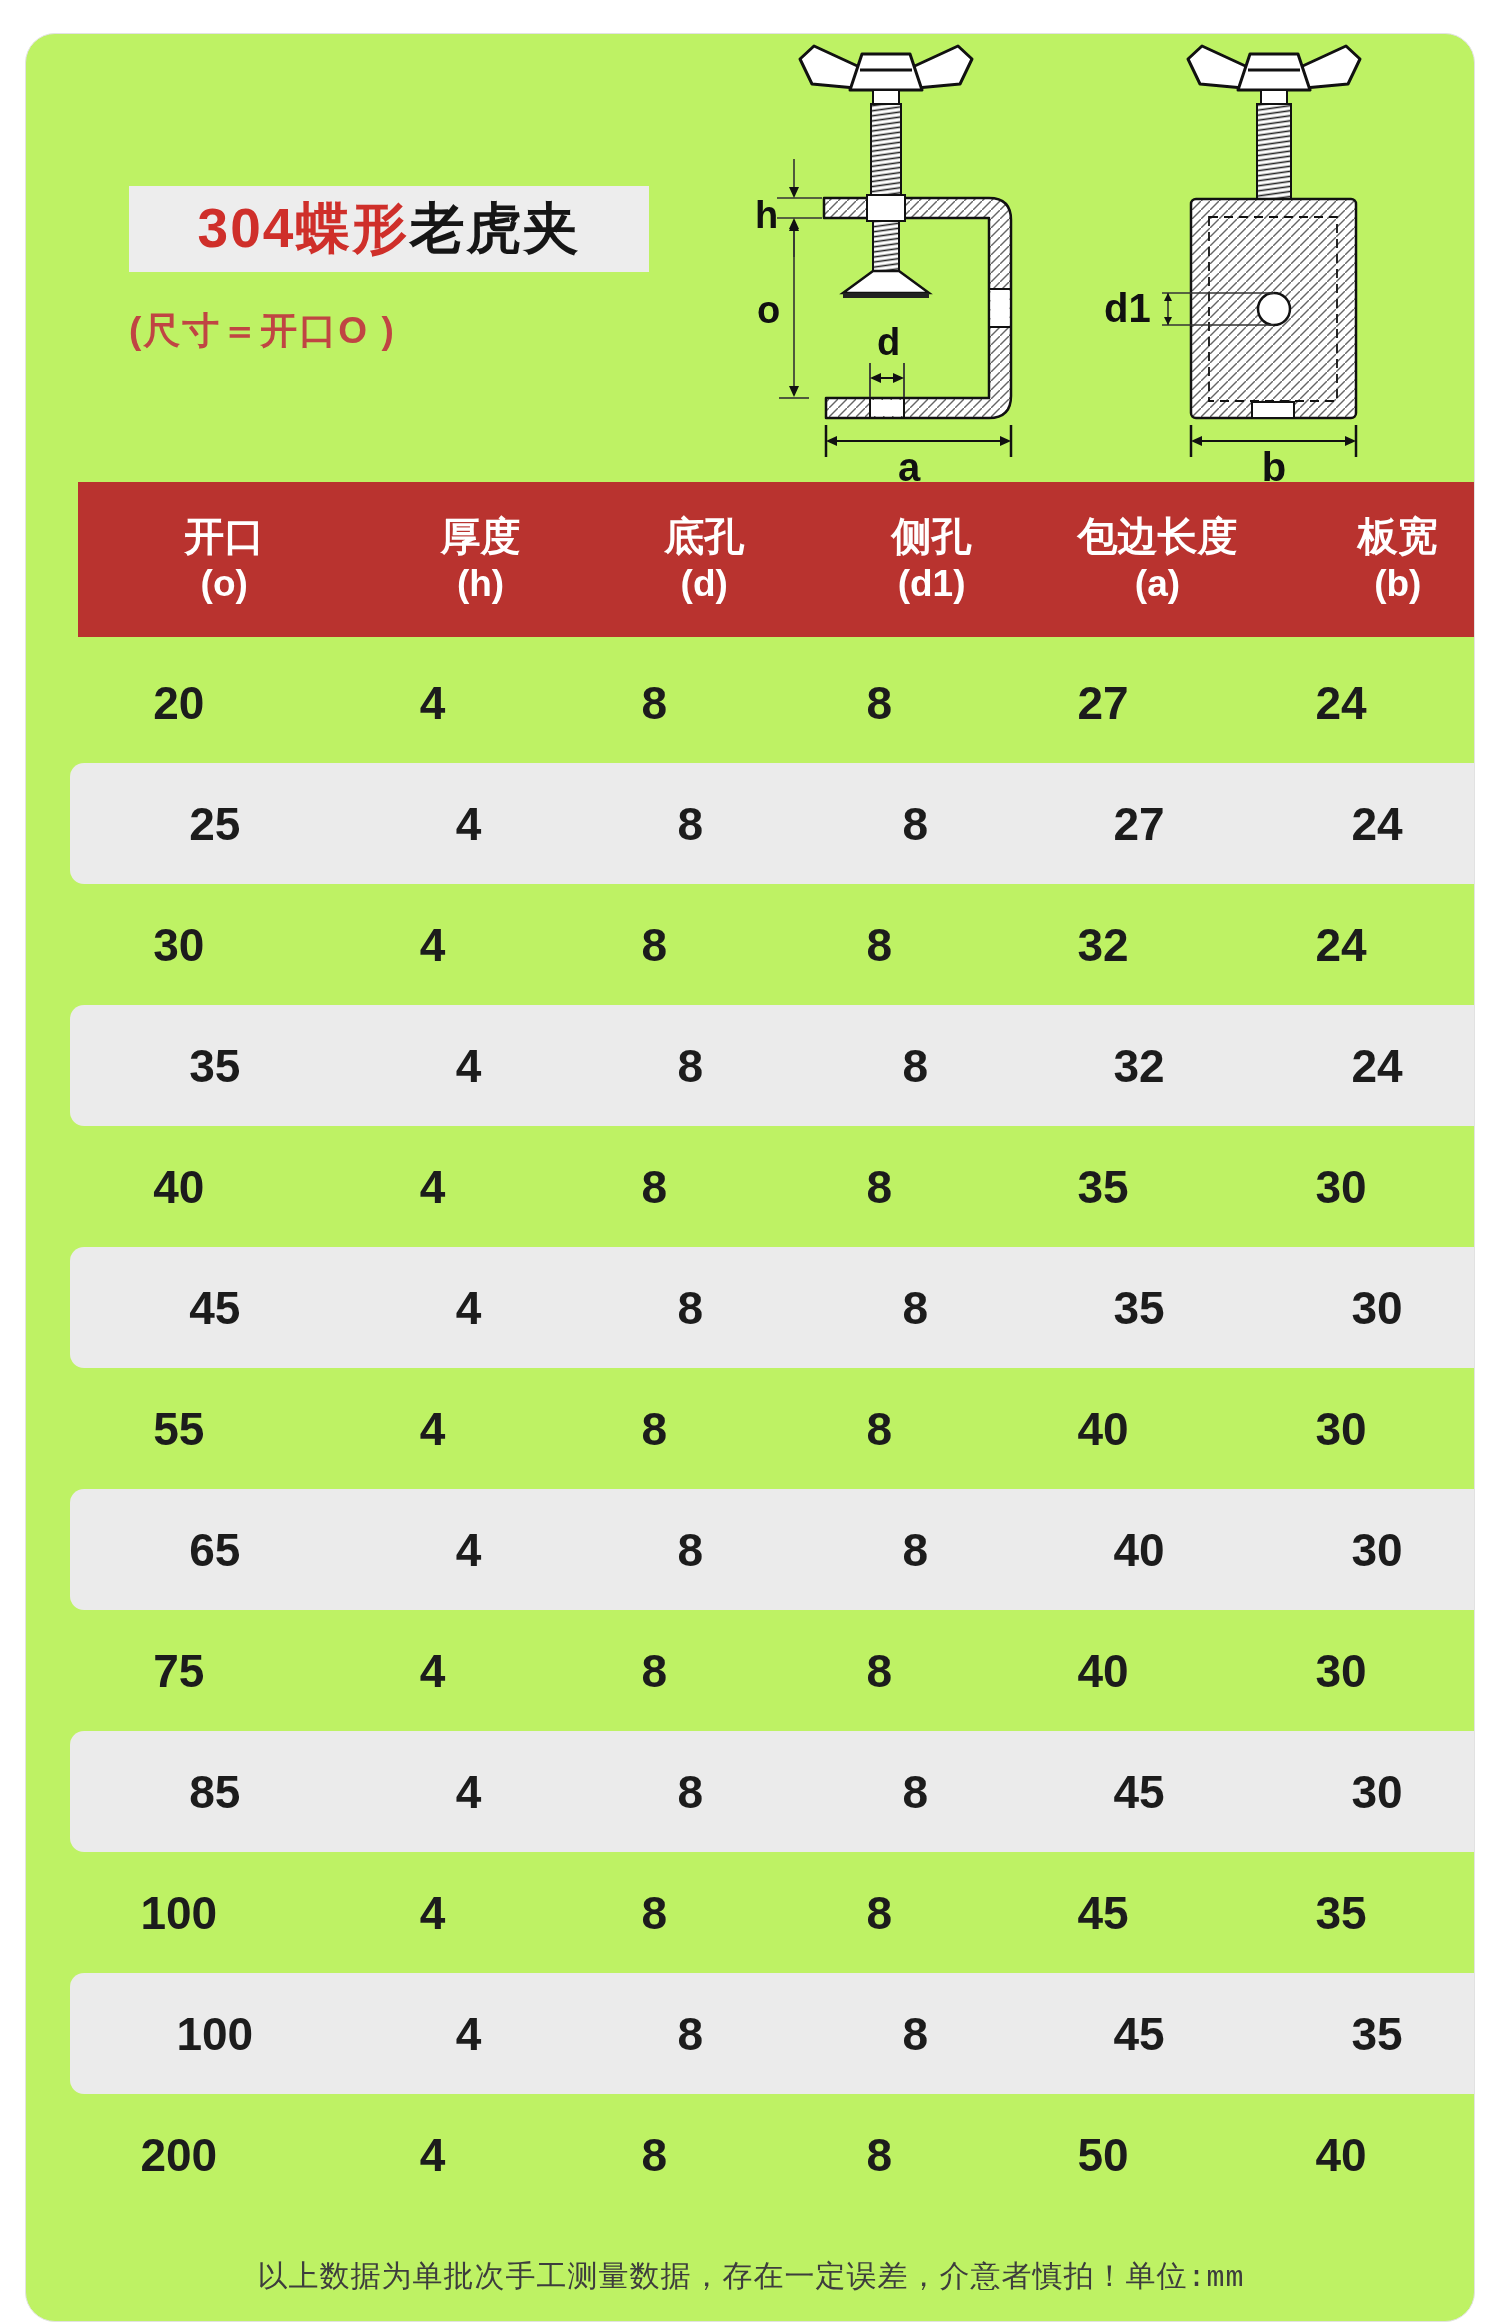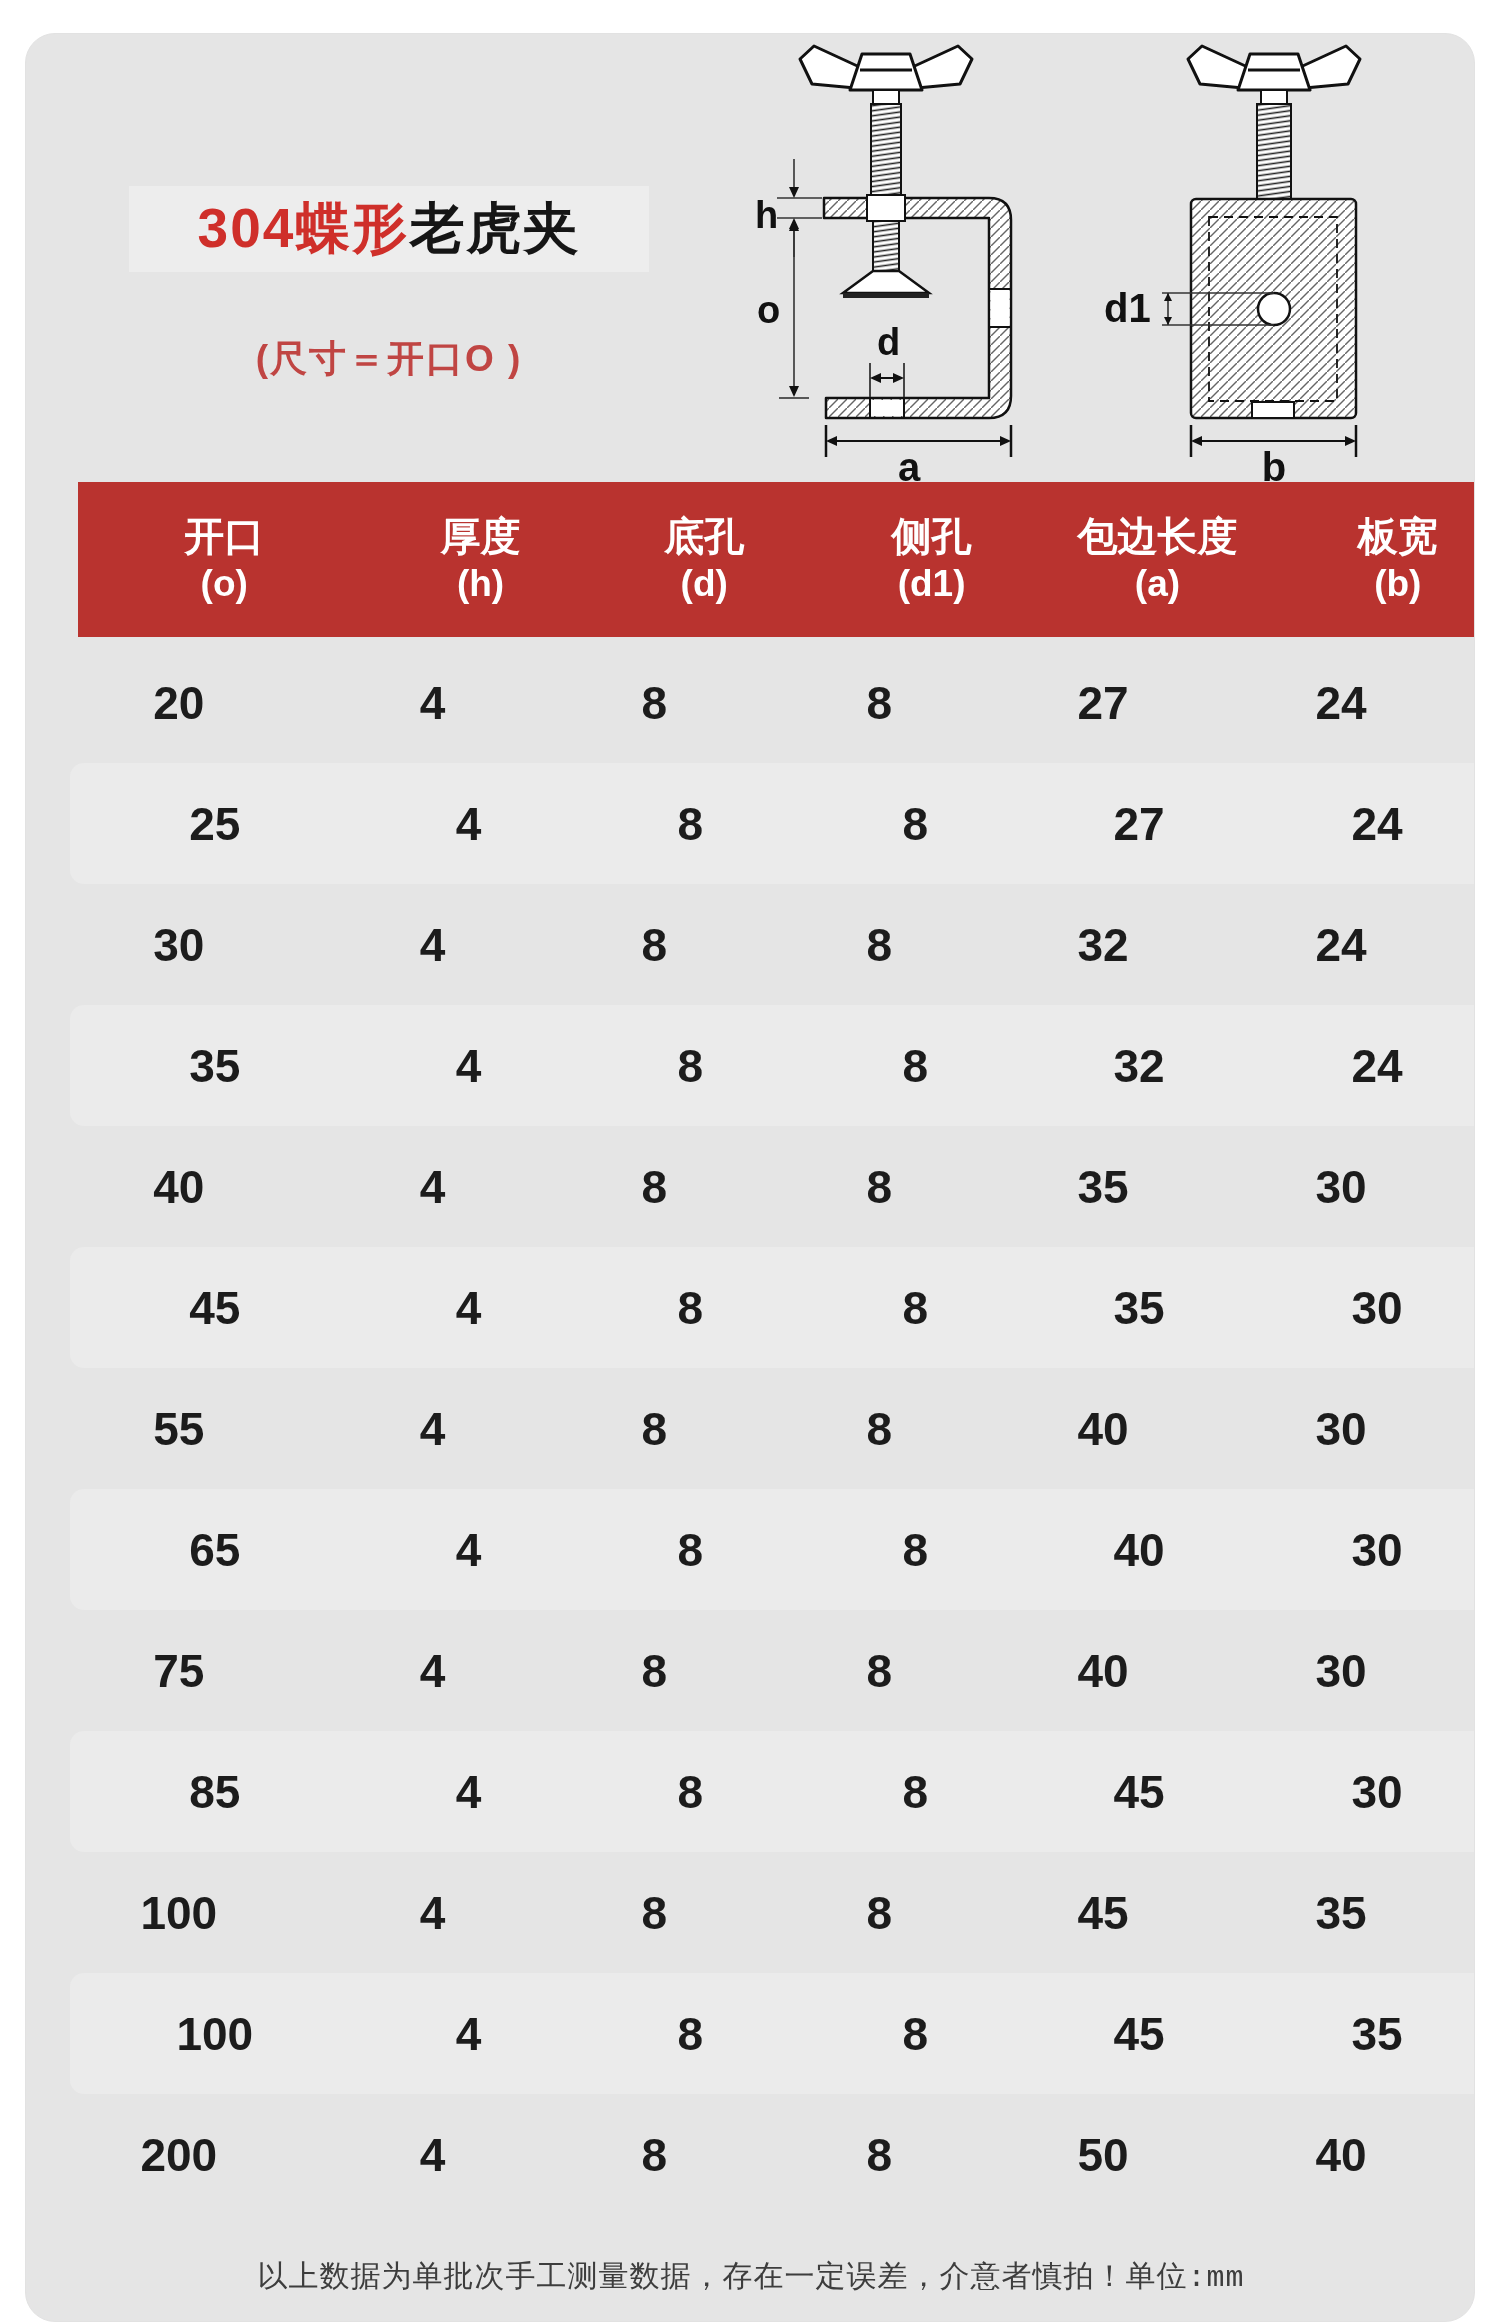--- a/index.html
+++ b/index.html
@@ -1,30 +1,30 @@
 <!DOCTYPE html>
 <html><head>
 <meta charset="utf-8">
 <style>
   * { box-sizing: border-box; margin: 0; padding: 0; }
   html,body { width:1500px; height:2322px; background:#ffffff; font-family:"Liberation Sans", sans-serif; }
   .stage { position:relative; width:1500px; height:2322px; overflow:hidden; }
 
   .card { position:absolute; left:25px; top:33px; width:1450px; height:2289px;
-          background:#e5e5e5; border:1px solid #e2e2e2; border-radius:30px;
+          background:#bef264; border:1px solid #e2e2e2; border-radius:30px;
           overflow:hidden; }
 
   .title-strip { position:absolute; left:103px; top:152px; width:520px; height:86px;
                  background:#ededed; display:flex; align-items:center; justify-content:center;
                  font-size:55px; font-weight:bold; letter-spacing:2px; white-space:nowrap; }
   .title-red { color:#cf2f2a; }
   .title-black { color:#151515; }
 
-  .subtitle { position:absolute; left:103px; top:272px; width:520px; text-align:center;
-              font-size:37px; font-weight:bold; color:#c04543; letter-spacing:2px;margin-top:28px; }
+  .subtitle { position:absolute; left:103px; top:272px; width:520px; text-align:left;
+              font-size:37px; font-weight:bold; color:#c04543; letter-spacing:2px; }
 
   .diagram { position:absolute; }
   .diagram.left  { left:713px; top:-13px; width:280px; height:465px; }
   .diagram.right { left:1058px; top:-13px; width:330px; height:465px; }
 
   .thead { position:absolute; left:20px; top:448px; width:1410px; height:155px;
            background:#b9332f; color:#ffffff;margin-left:32px; }
   .grid6 { display:grid; grid-template-columns:20.2% 15.2% 15.7% 15.7% 15.5% 17.7%; width:100%; }
   .thead.grid6 { height:155px; align-items:center; }
   .hcell { text-align:center; font-weight:bold; line-height:1.25; }

